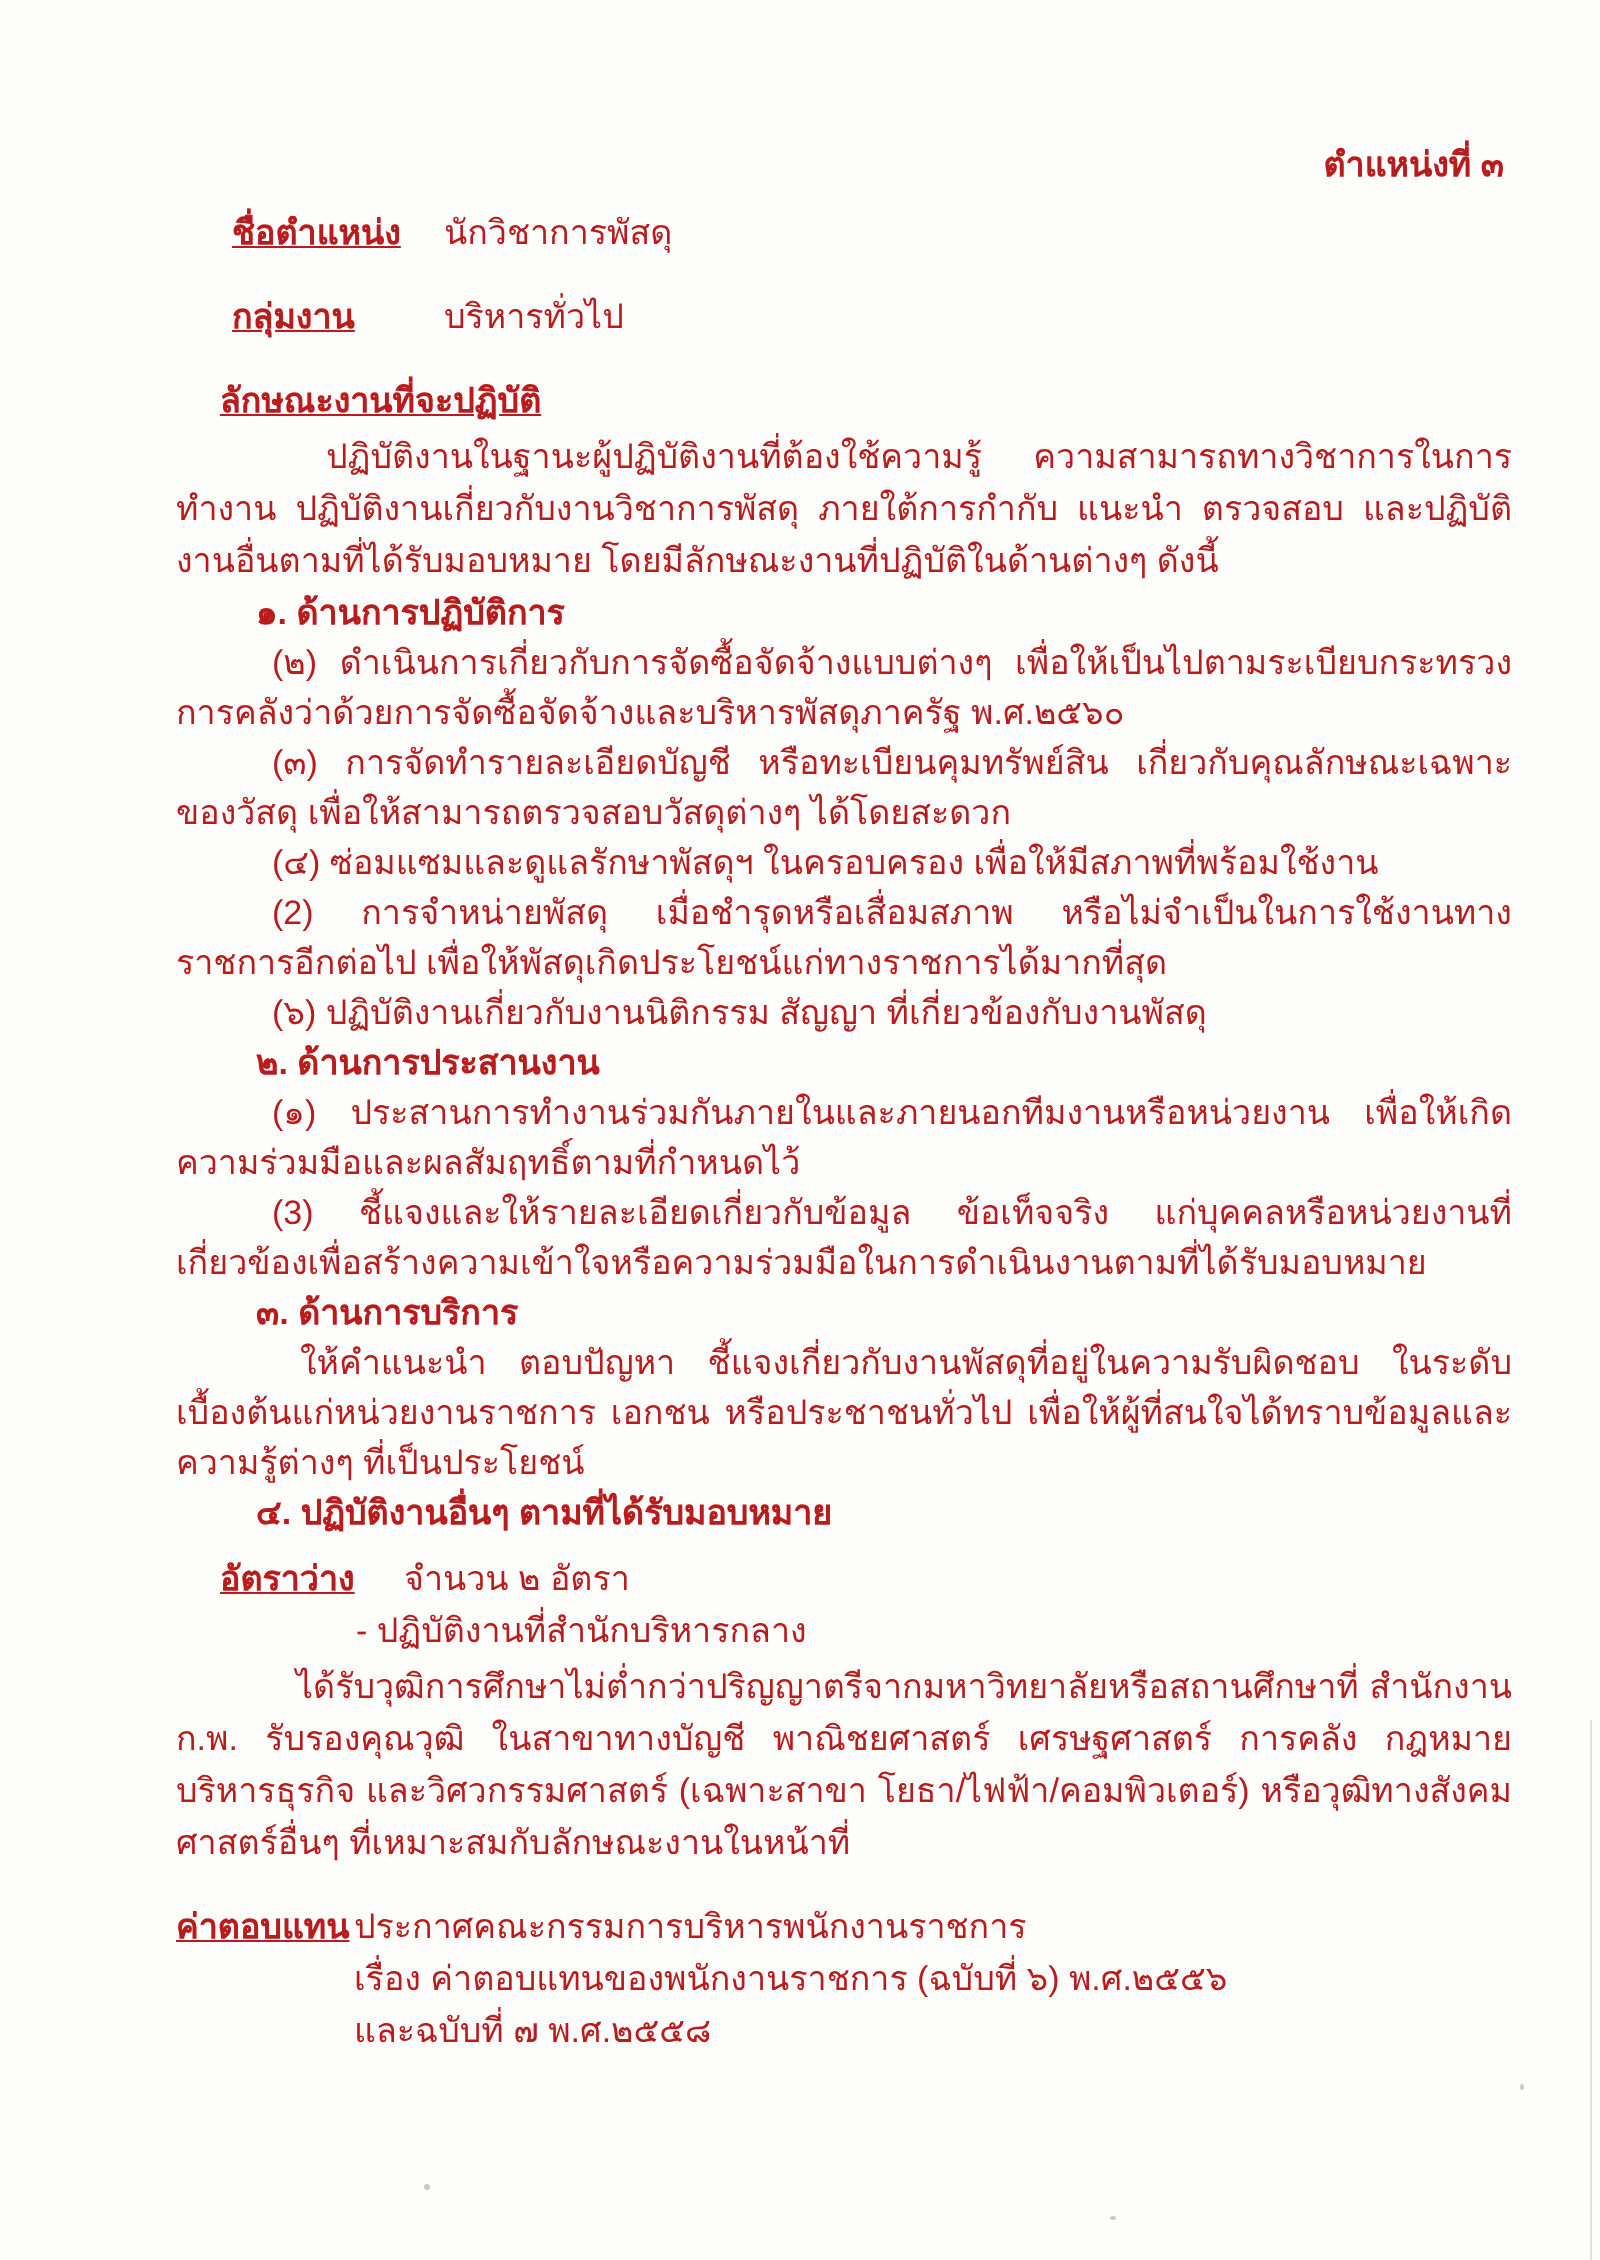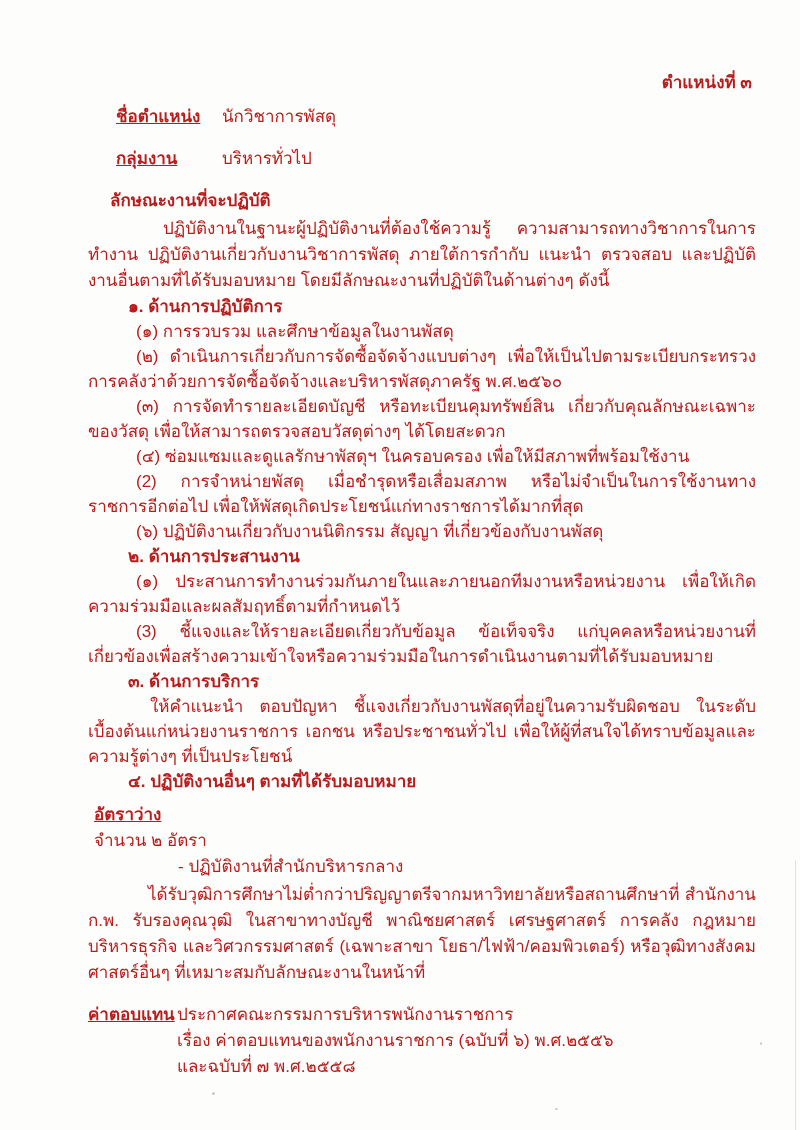--- a/index.html
+++ b/index.html
@@ -34,20 +34,21 @@
   .field-row + .field-row { margin-top: 16px; }
   .field-label {
     font-weight: bold;
     text-decoration: underline;
     width: 106px;
     flex-shrink: 0;
   }
   .field-value { flex: 1; }
   .doc-heading {
     font-weight: bold;
+    text-decoration: underline;
     margin-left: 22px;
     margin-top: 16px;
   }
   .intro {
     margin: 2px 0 0 0;
     text-indent: 75px;
     text-align: justify;
   }
   .duties-list {
     margin-top: 0;
@@ -62,23 +63,22 @@
     text-indent: 48px;
     text-align: justify;
   }
   .duty-para {
     margin: 0;
     text-indent: 62px;
     text-align: justify;
   }
   .vacancy-row {
     display: flex;
-    margin-left: 6px;
+    margin-left: 22px;
     margin-top: 8px;
-    flex-direction: column;
   }
   .vacancy-label {
     font-weight: bold;
     text-decoration: underline;
     width: 92px;
     flex-shrink: 0;
   }
   .vacancy-note {
     margin-left: 90px;
   }
@@ -138,21 +138,20 @@
     <span class="field-label">กลุ่มงาน</span>
     <span class="field-value">บริหารทั่วไป</span>
   </div>
 
   <div class="doc-heading">ลักษณะงานที่จะปฏิบัติ</div>
 
   <p class="intro">ปฏิบัติงานในฐานะผู้ปฏิบัติงานที่ต้องใช้ความรู้ ความสามารถทางวิชาการในการทำงาน ปฏิบัติงานเกี่ยวกับงานวิชาการพัสดุ ภายใต้การกำกับ แนะนำ ตรวจสอบ และปฏิบัติงานอื่นตามที่ได้รับมอบหมาย โดยมีลักษณะงานที่ปฏิบัติในด้านต่างๆ ดังนี้</p>
 
   <div class="duties-list">
     <div class="duty-head">๑. ด้านการปฏิบัติการ</div>
-    <p class="duty-item">(๑)  การรวบรวม และศึกษาข้อมูลในงานพัสดุ</p>
     <p class="duty-item">(๒)  ดำเนินการเกี่ยวกับการจัดซื้อจัดจ้างแบบต่างๆ เพื่อให้เป็นไปตามระเบียบกระทรวงการคลังว่าด้วยการจัดซื้อจัดจ้างและบริหารพัสดุภาครัฐ พ.ศ.๒๕๖๐</p>
     <p class="duty-item">(๓)  การจัดทำรายละเอียดบัญชี หรือทะเบียนคุมทรัพย์สิน เกี่ยวกับคุณลักษณะเฉพาะของวัสดุ เพื่อให้สามารถตรวจสอบวัสดุต่างๆ ได้โดยสะดวก</p>
     <p class="duty-item">(๔)  ซ่อมแซมและดูแลรักษาพัสดุฯ ในครอบครอง เพื่อให้มีสภาพที่พร้อมใช้งาน</p>
     <p class="duty-item">(2)  การจำหน่ายพัสดุ เมื่อชำรุดหรือเสื่อมสภาพ หรือไม่จำเป็นในการใช้งานทางราชการอีกต่อไป เพื่อให้พัสดุเกิดประโยชน์แก่ทางราชการได้มากที่สุด</p>
     <p class="duty-item">(๖)  ปฏิบัติงานเกี่ยวกับงานนิติกรรม สัญญา ที่เกี่ยวข้องกับงานพัสดุ</p>
 
     <div class="duty-head">๒. ด้านการประสานงาน</div>
     <p class="duty-item">(๑)  ประสานการทำงานร่วมกันภายในและภายนอกทีมงานหรือหน่วยงาน เพื่อให้เกิดความร่วมมือและผลสัมฤทธิ์ตามที่กำหนดไว้</p>
     <p class="duty-item">(3)  ชี้แจงและให้รายละเอียดเกี่ยวกับข้อมูล ข้อเท็จจริง แก่บุคคลหรือหน่วยงานที่เกี่ยวข้องเพื่อสร้างความเข้าใจหรือความร่วมมือในการดำเนินงานตามที่ได้รับมอบหมาย</p>
 

